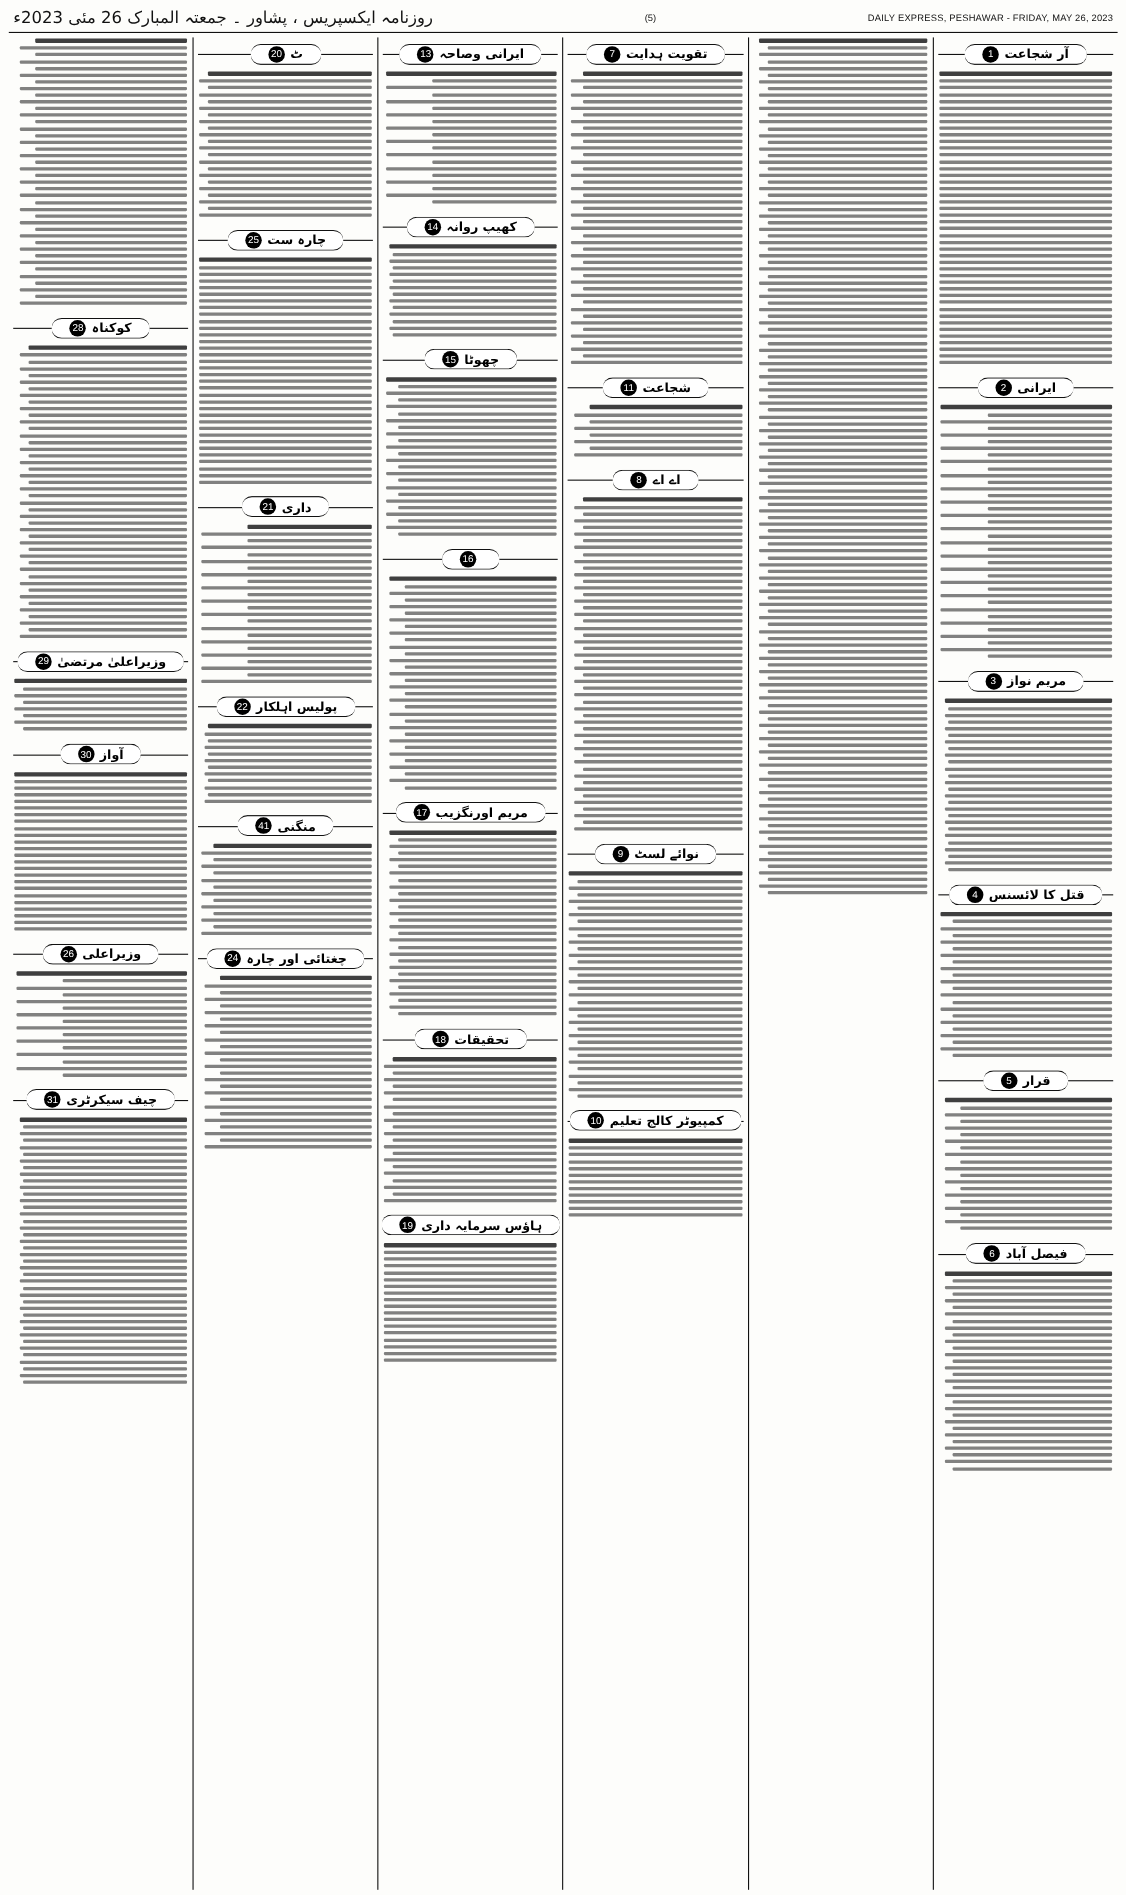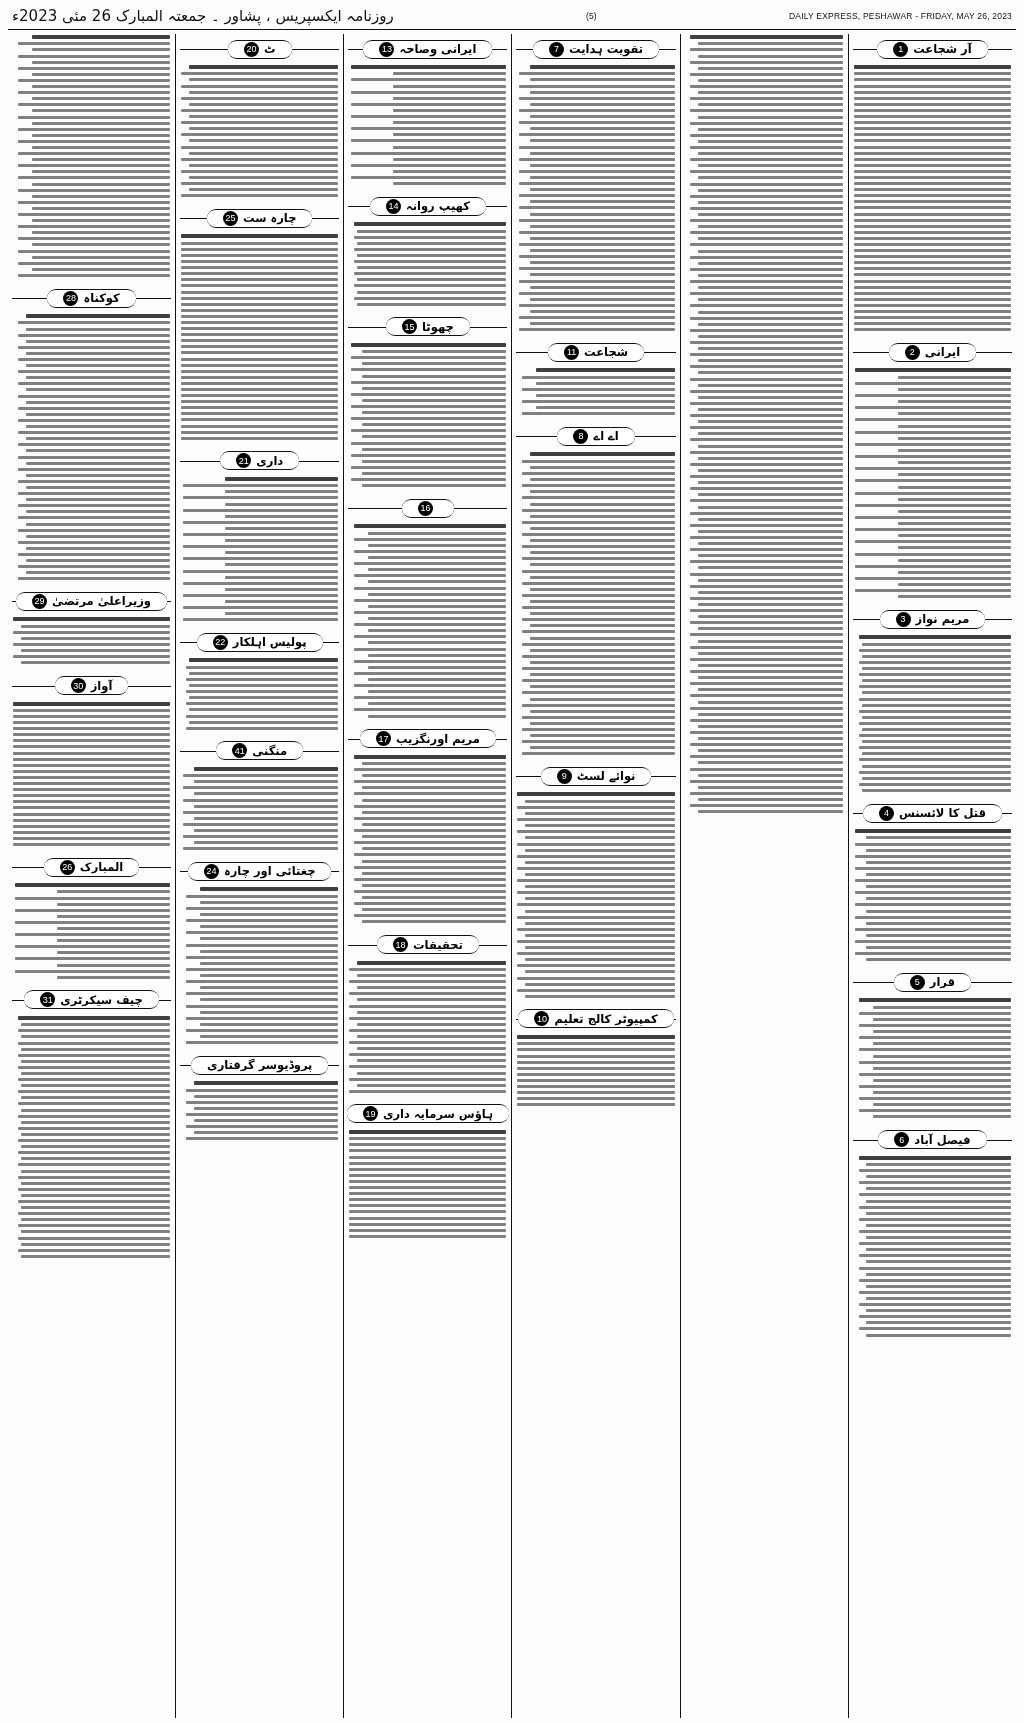--- a/index.html
+++ b/index.html
@@ -1090,40 +1090,20 @@
             <div class="ln s5"></div>
             <div class="ln s2"></div>
             <div class="ln s5"></div>
             <div class="ln s2"></div>
             <div class="ln s5"></div>
             <div class="ln s2"></div>
             <div class="ln s5"></div>
             <div class="ln s2"></div>
           </div>
         </div>
-        <div class="story">
-          <div class="head">
-            <div class="bar"></div>
-            <div class="inner">
-              <span class="title">پروڈیوسر گرفتاری</span>
-            </div>
-          </div>
-          <div class="body">
-            <div class="ln s3 lead"></div>
-            <div class="ln s2"></div>
-            <div class="ln s3"></div>
-            <div class="ln s2"></div>
-            <div class="ln s3"></div>
-            <div class="ln s2"></div>
-            <div class="ln s3"></div>
-            <div class="ln s2"></div>
-            <div class="ln s3"></div>
-            <div class="ln s2"></div>
-          </div>
-        </div>
       </div>
       <div class="col">
         <div class="story">
           <div class="body">
             <div class="ln s5 lead"></div>
             <div class="ln s2"></div>
             <div class="ln s5"></div>
             <div class="ln s2"></div>
             <div class="ln s5"></div>
             <div class="ln s2"></div>
@@ -1269,21 +1249,21 @@
             <div class="ln s1"></div>
             <div class="ln s1"></div>
             <div class="ln s1"></div>
             <div class="ln s1"></div>
           </div>
         </div>
         <div class="story">
           <div class="head">
             <div class="bar"></div>
             <div class="inner">
-              <span class="title">المبارک</span>
+              <span class="title">وزیراعلی</span>
               <span class="num">26</span>
             </div>
           </div>
           <div class="body">
             <div class="ln s4 lead"></div>
             <div class="ln s6"></div>
             <div class="ln s4"></div>
             <div class="ln s6"></div>
             <div class="ln s4"></div>
             <div class="ln s6"></div>

